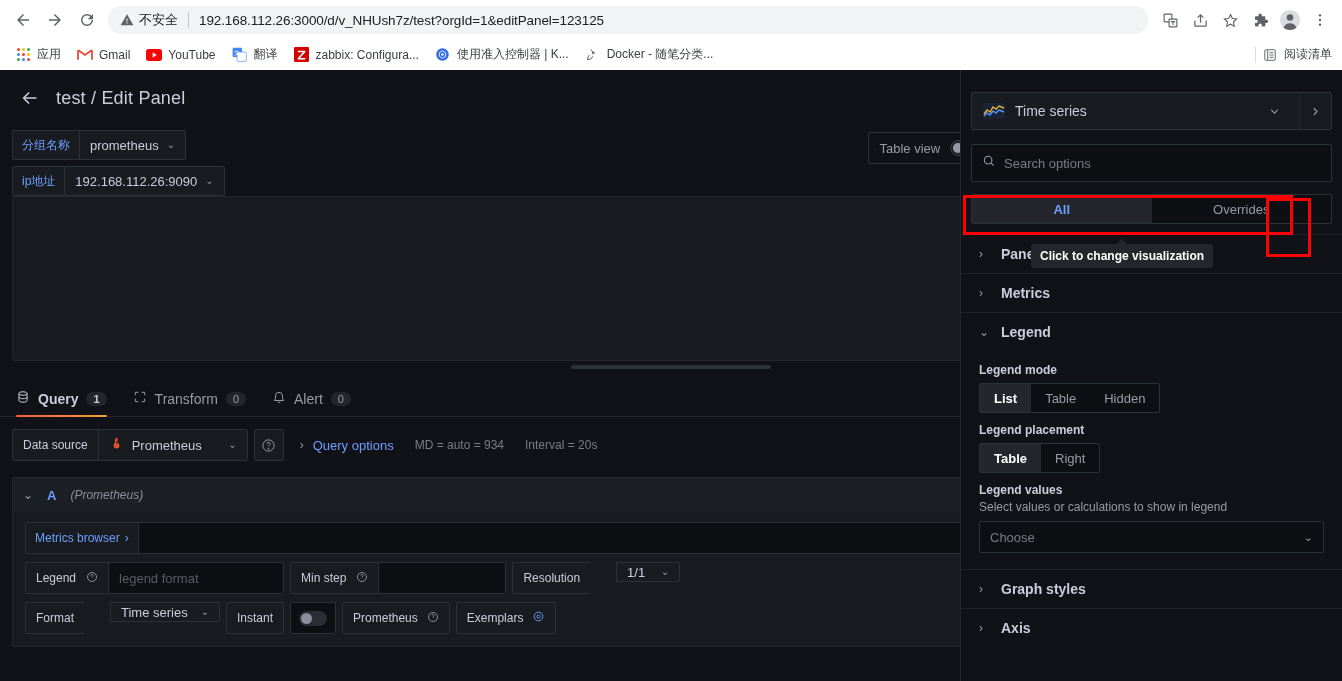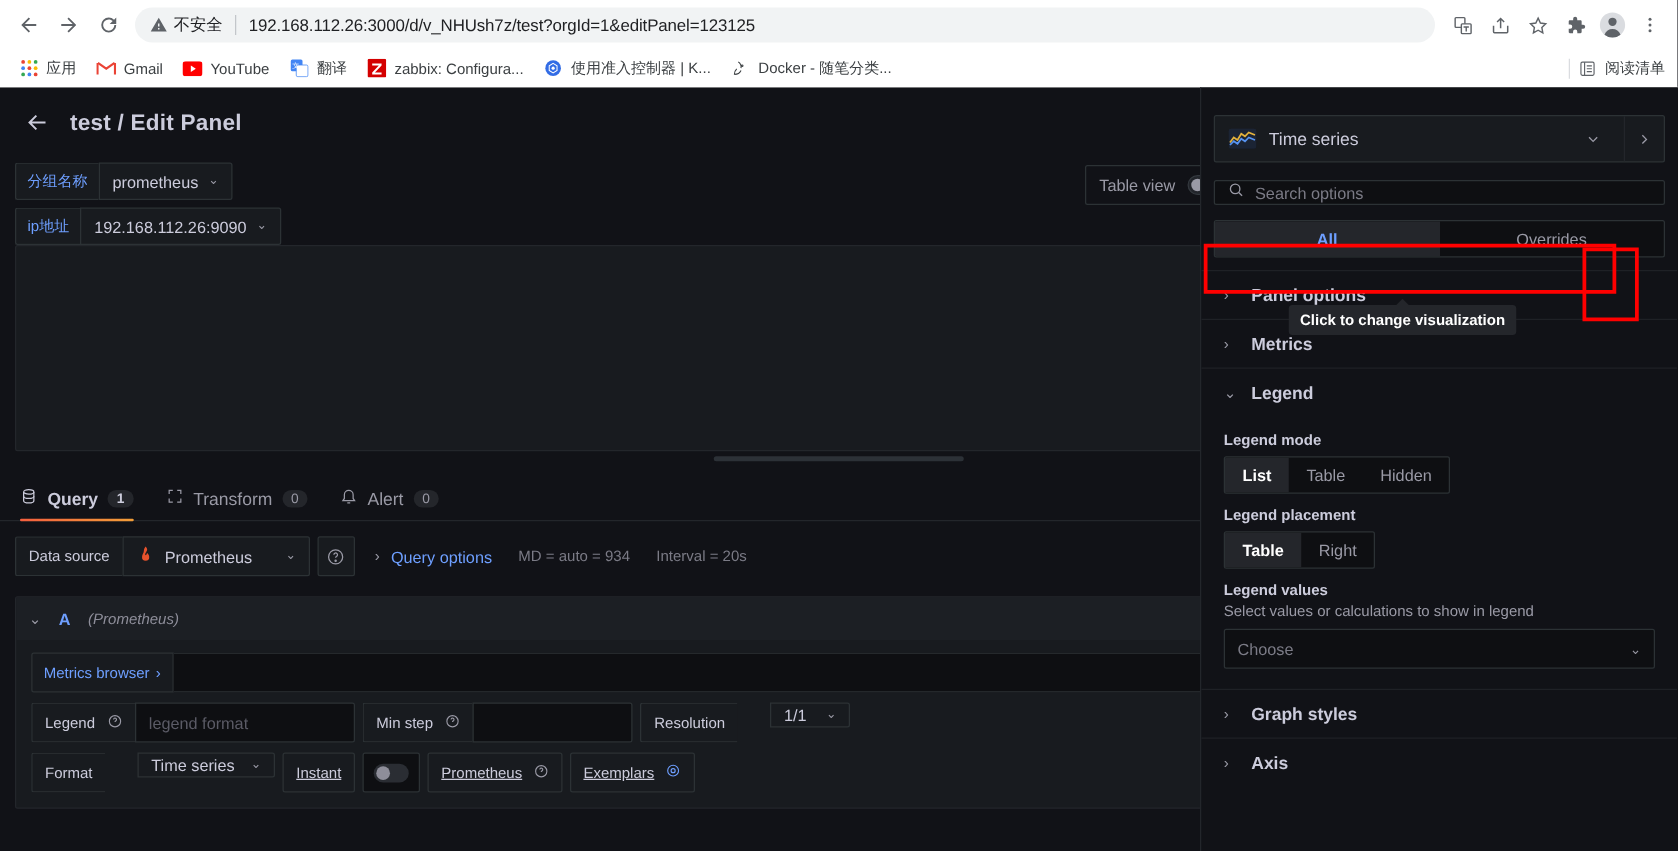--- a/index.html
+++ b/index.html
@@ -49,21 +49,21 @@
   .bm-divider { width:1px;height:16px;background:#dadce0;}
 
   
   .app { background: #111217; height: 611px; position: relative; }
 
   .gf-header {
     height: 56px; display: flex; align-items: center; padding: 0 16px;
     position: relative;
   }
   .back-arrow { width: 28px; height: 28px; color: #ccccdc; display:flex;align-items:center;justify-content:center; margin-right: 12px;}
-  .gf-title { font-size: 18px; color: #ccccdc; font-weight: 700; letter-spacing:.2px;}
+  .gf-title { font-size: 18px; color: #ccccdc; font-weight: 400; letter-spacing:.2px;}
   .hdr-right { margin-left:auto; display:flex; align-items:center; gap: 8px; }
   .icon-btn {
     height: 32px; min-width: 32px; border-radius: 2px;
     background: #181b1f; border: 1px solid #2c3235;
     display:flex;align-items:center;justify-content:center; color:#ccccdc;
   }
   .gf-btn {
     height: 32px; padding: 0 12px; border-radius: 2px;
     background: #181b1f; border: 1px solid #2c3235; color: #ccccdc;
     font-size: 13px; display:flex;align-items:center; white-space:nowrap;
@@ -151,21 +151,21 @@
   .mb-input{flex:1;background:#0e0f12;border:1px solid #2c3235;border-left:none;height:32px;border-radius:0 2px 2px 0;}
   .opt-row{display:flex;align-items:stretch;margin-top:8px;gap:6px;flex-wrap:nowrap;}
   .fld{display:flex;align-items:stretch;}
   .fld .fl{background:#181b1f;border:1px solid #2c3235;border-right:none;color:#ccccdc;font-size:12px;height:32px;
     display:flex;align-items:center;gap:10px;padding:0 10px;border-radius:2px 0 0 2px;}
   .fld .fi{background:#0e0f12;border:1px solid #2c3235;height:32px;border-radius:0 2px 2px 0;
     display:flex;align-items:center;padding:0 10px;color:#5b5b66;font-size:13px;}
   .fld .fs{background:#181b1f;border:1px solid #2c3235;height:20px;border-radius:0 2px 2px 0;
     display:flex;align-items:center;gap:8px;padding:0 10px;color:#ccccdc;font-size:13px;margin-left:26px;}
   .plain-btn{background:#181b1f;border:1px solid #2c3235;color:#ccccdc;font-size:12px;height:32px;
-    display:flex;align-items:center;gap:9px;padding:0 10px;border-radius:2px;text-decoration:underline;}
+    display:flex;align-items:center;gap:9px;padding:0 10px;border-radius:2px;}
   .toggle-wrap{background:#0e0f12;border:1px solid #2c3235;height:32px;width:46px;border-radius:2px;
     display:flex;align-items:center;justify-content:center;}
   .sw2{width:28px;height:15px;border-radius:8px;background:#2a2d33;position:relative;}
   .sw2 i{position:absolute;left:2px;top:2px;width:11px;height:11px;border-radius:50%;background:#8e8e9a;}
 
   
   .opts{
     position:absolute; top:0; right:0; width: 382px; height: 611px;
     background:#111217; border-left:1px solid #23262b;
     display:flex; flex-direction:column;
@@ -181,21 +181,21 @@
   .viz-next{width:32px;height:100%;display:flex;align-items:center;justify-content:center;color:#9a9aa6;border-left:1px solid #23262b;}
   .tooltip{
     position:absolute; left:70px; top:174px; background:#24262b; color:#ffffff;
     font-size:12px; font-weight:600; padding:5px 9px; border-radius:3px; z-index:6; white-space:nowrap;
   }
   .tooltip::before{content:"";position:absolute;top:-5px;left:50%;margin-left:-5px;border-left:5px solid transparent;
     border-right:5px solid transparent;border-bottom:5px solid #24262b;}
 
   .hl{ position:absolute; border:3px solid #ff0000; z-index:9; pointer-events:none;}
 
-  .search-row{ margin: 14px 10px 0 10px; height:20px; background:#0e0f12;border:1px solid #2c3235;border-radius:2px;
+  .search-row{ margin: 14px 10px 0 10px; height:38px; background:#0e0f12;border:1px solid #2c3235;border-radius:2px;
     display:flex;align-items:center;gap:8px;padding:0 10px;}
   .search-row .ph{color:#7b7b86;font-size:13px;}
   .seg2{ margin: 12px 10px 0 10px; display:flex; background:#0e0f12;border:1px solid #2c3235;border-radius:2px;height:30px;overflow:hidden;}
   .seg2 div{flex:1;display:flex;align-items:center;justify-content:center;font-size:13px;color:#9a9aa6;}
   .seg2 div.active{background:#24262b;color:#6e9fff;font-weight:600;}
 
   .opt-scroll{ flex:1; overflow:hidden; margin-top:10px;}
   .sec{ border-top:1px solid #1f2126; }
   .sec-head{ height:38px; display:flex;align-items:center;gap:14px;padding:0 18px; }
   .sec-head .c{color:#9a9aa6;font-size:12px;width:8px;}

